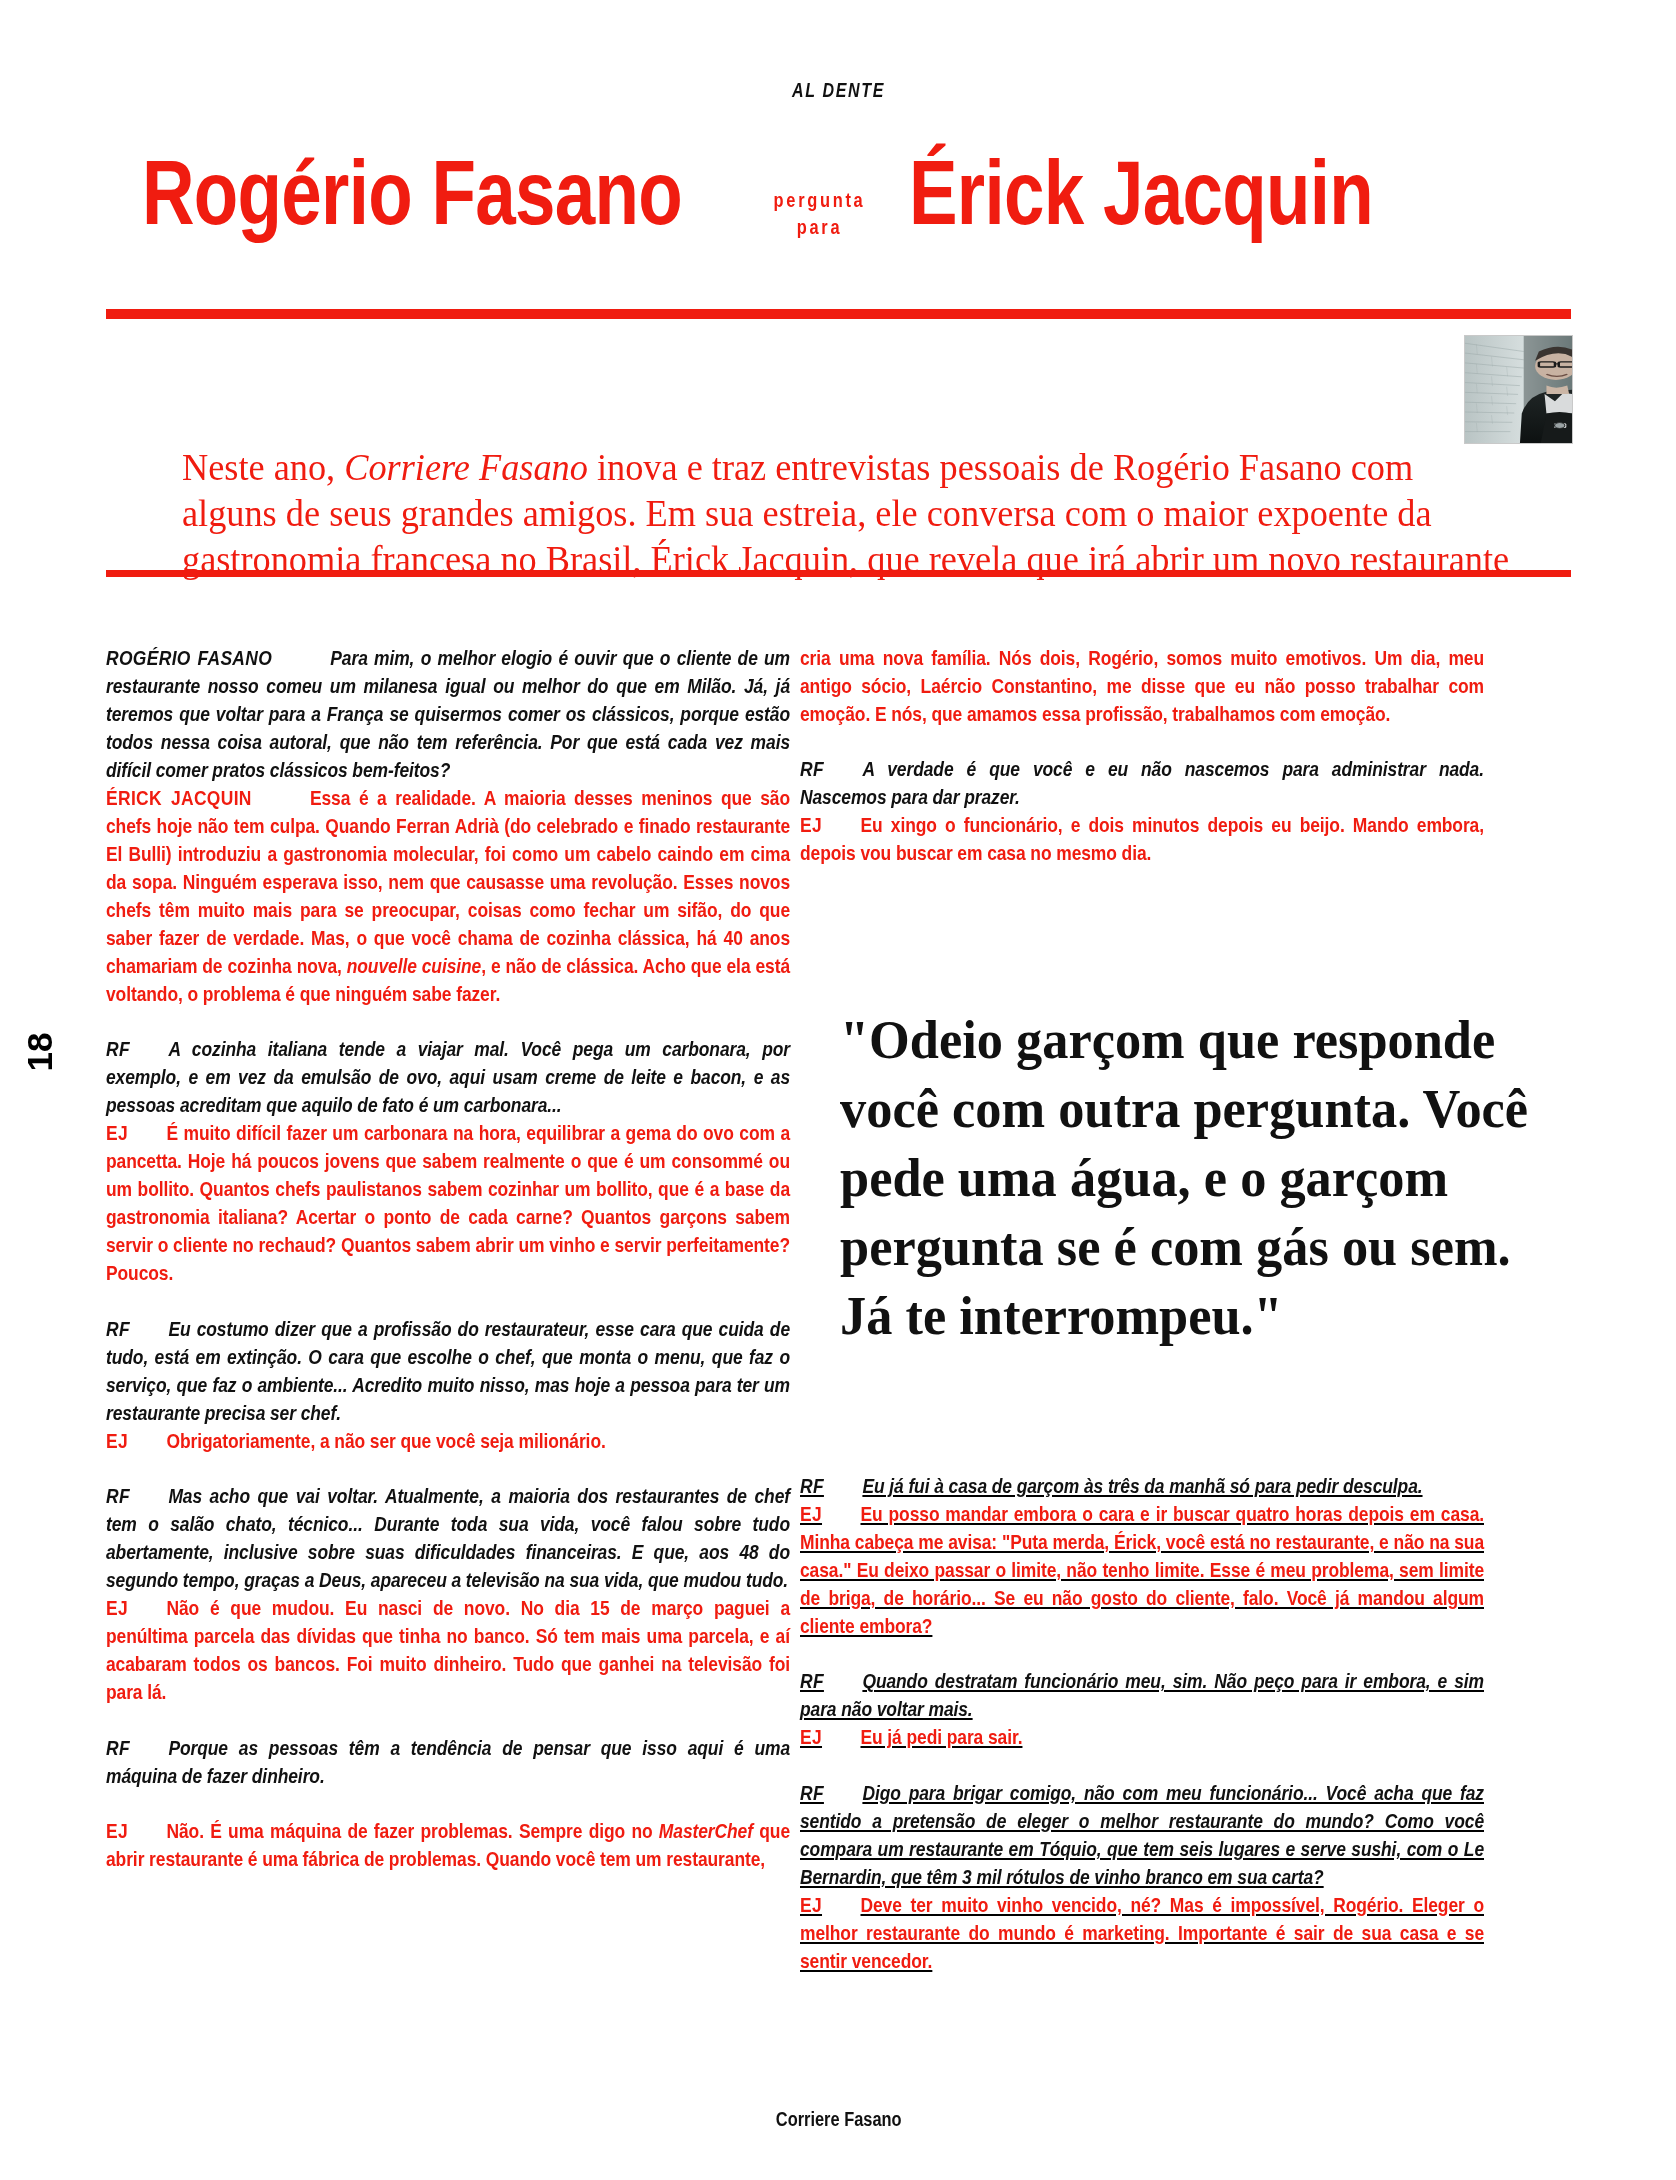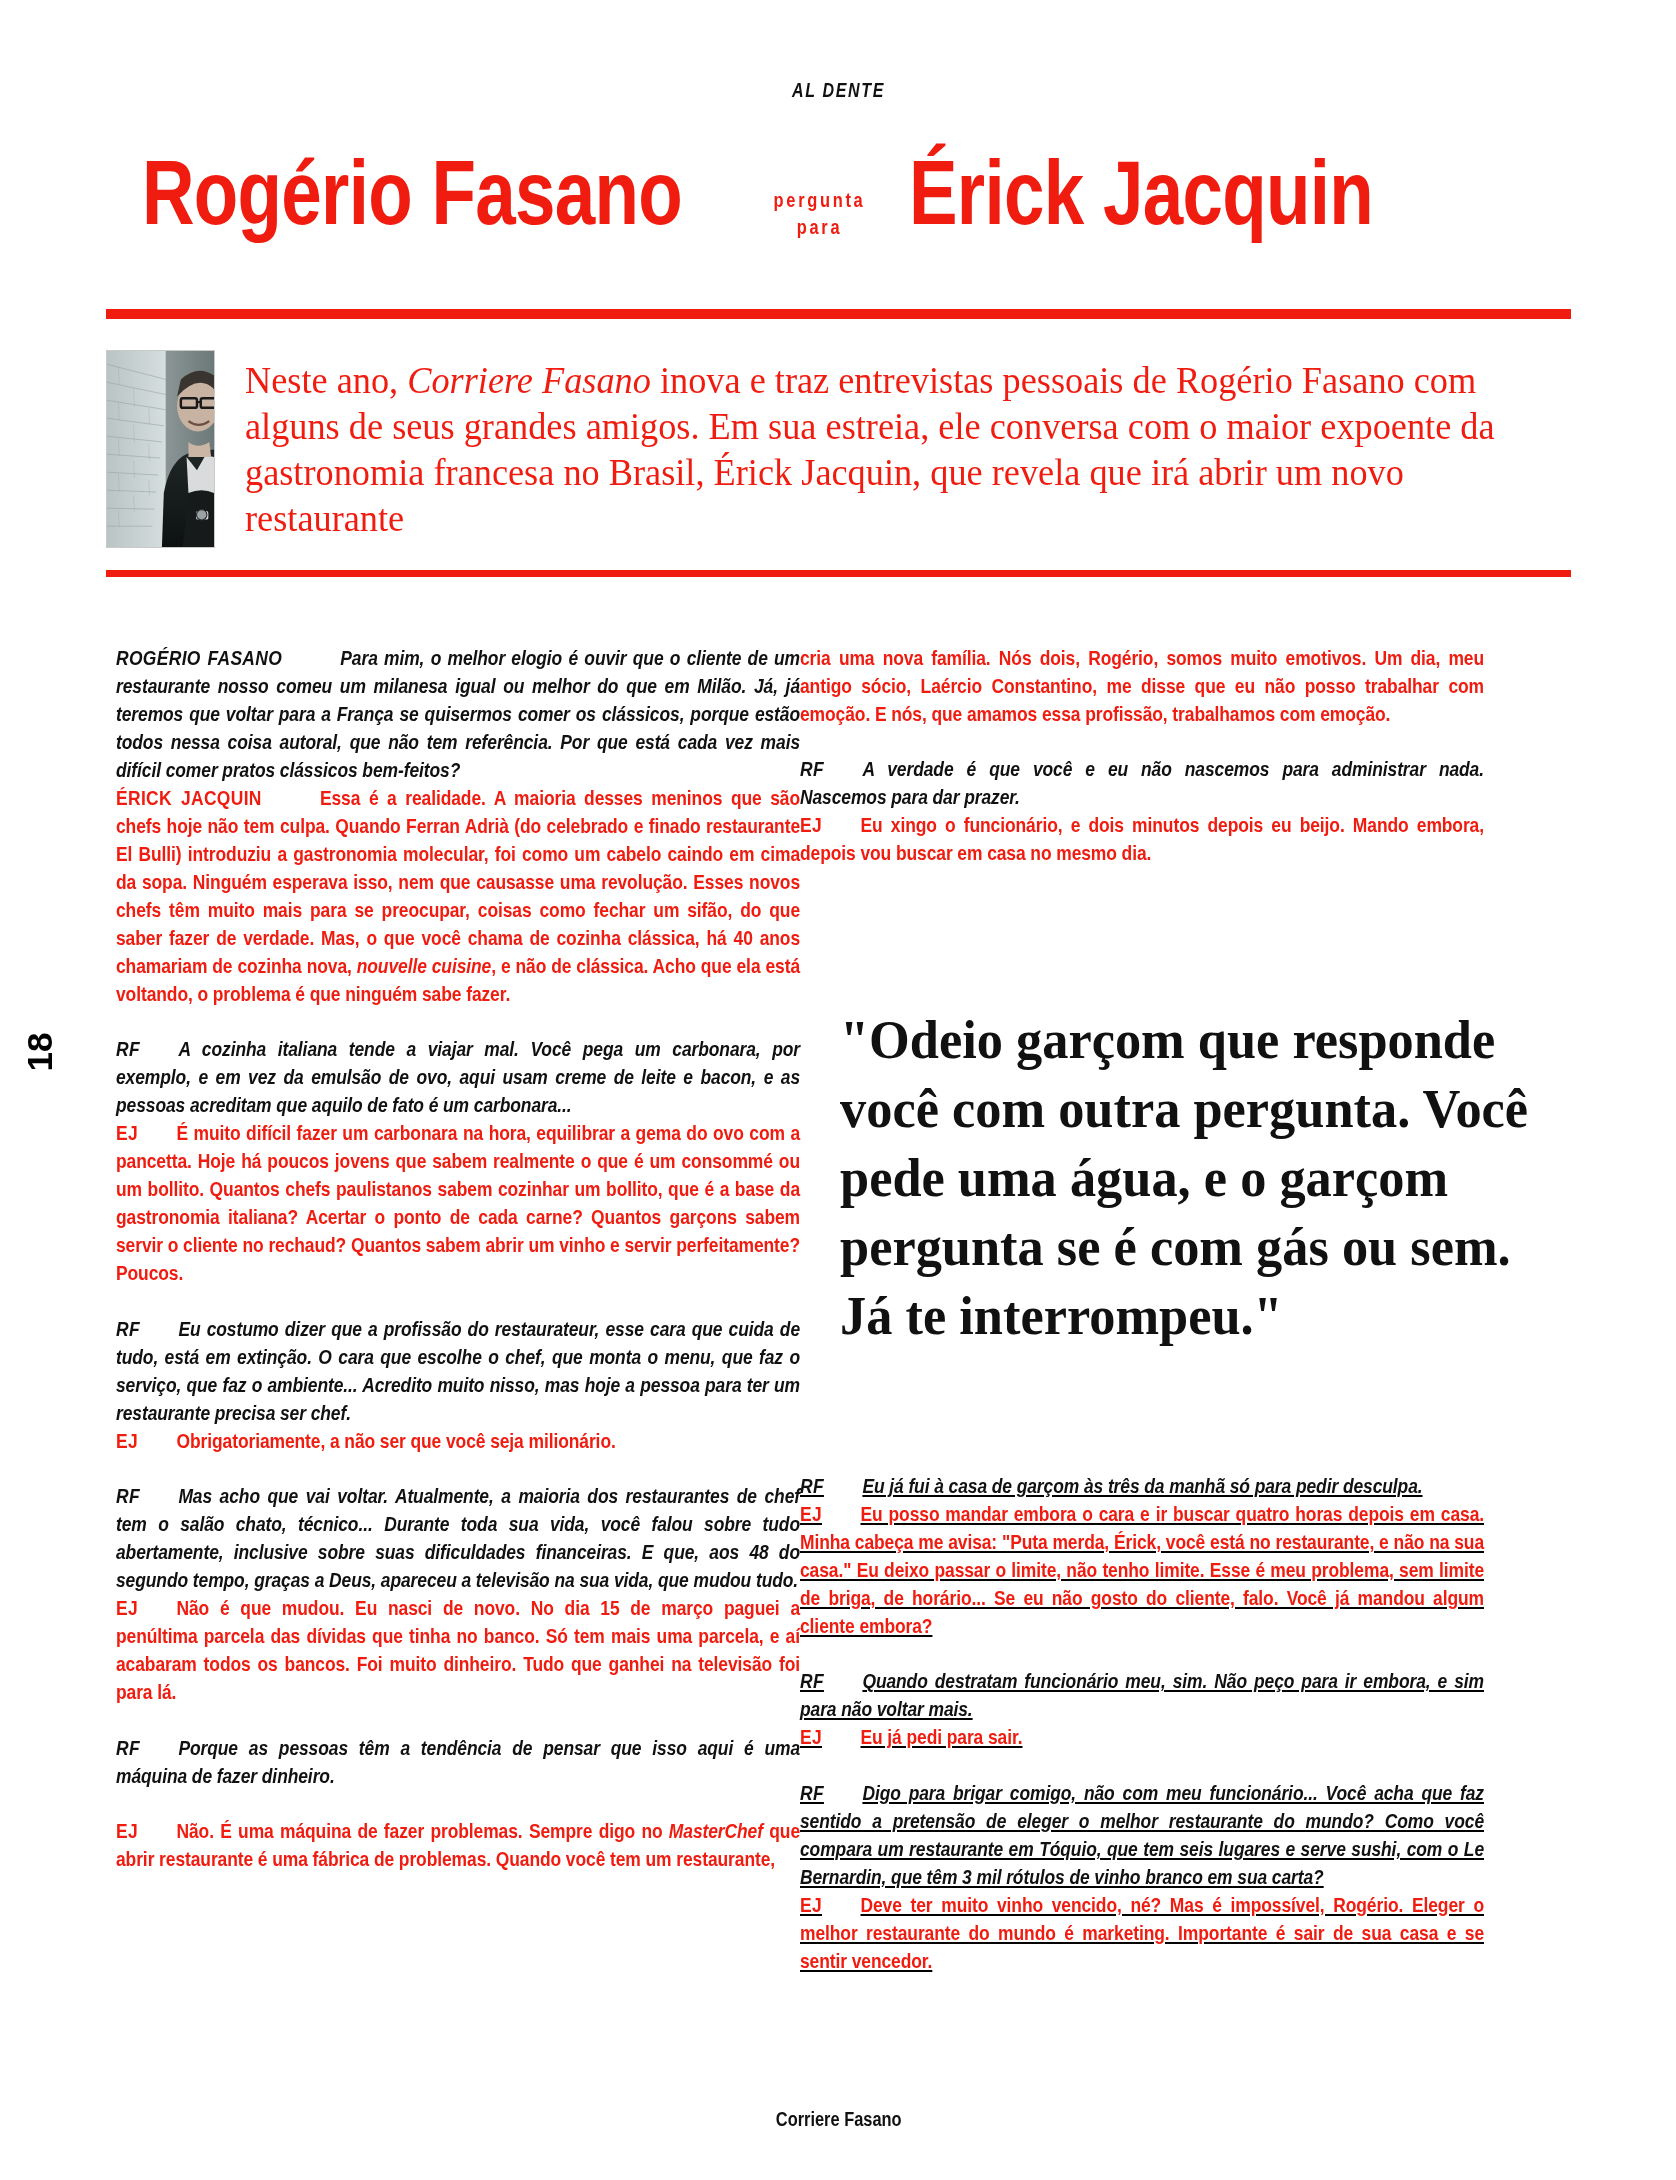--- a/index.html
+++ b/index.html
@@ -82,21 +82,22 @@
   .rule-bottom { top: 570px; height: 6.6px; }
 
   
   .intro-wrap {
     position: absolute;
     top: 335px;
     left: 106px;
     width: 1467px;
     height: 227px;
     display: flex;
-    align-items: center;
+    align-items: flex-end;
+    flex-direction: column;
   }
   .portrait {
     width: 107px;
     height: 196px;
     flex: 0 0 107px;
     border: 0.9px solid #c9c9c9;
     position: relative;
     overflow: hidden;
     background: #cfd6d6;
   }
@@ -127,21 +128,21 @@
     transform: rotate(-90deg);
     transform-origin: center center;
   }
 
   
   .col {
     position: absolute;
     top: 644px;
     width: 683px;
   }
-  .col-left  { left: 116px; }
+  .col-left  { left: 106px; }
   .col-right { left: 800px; }
 
   .para {
     font-family: "Liberation Sans", sans-serif;
     font-weight: bold;
     font-style: italic;
     font-size: 20.4px;
     line-height: 28px;
     color: #111111;
     margin: 0 0 0 0;

